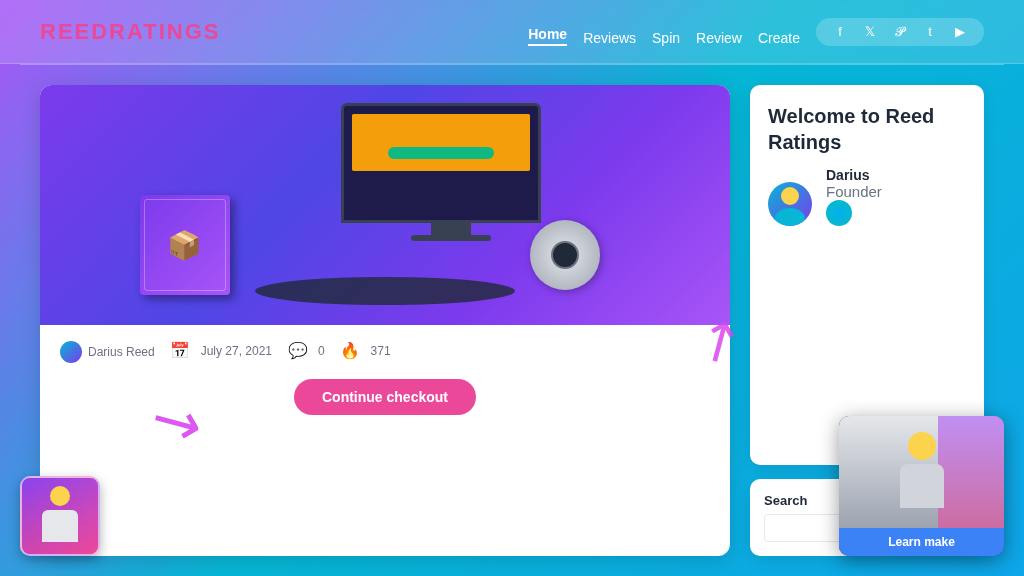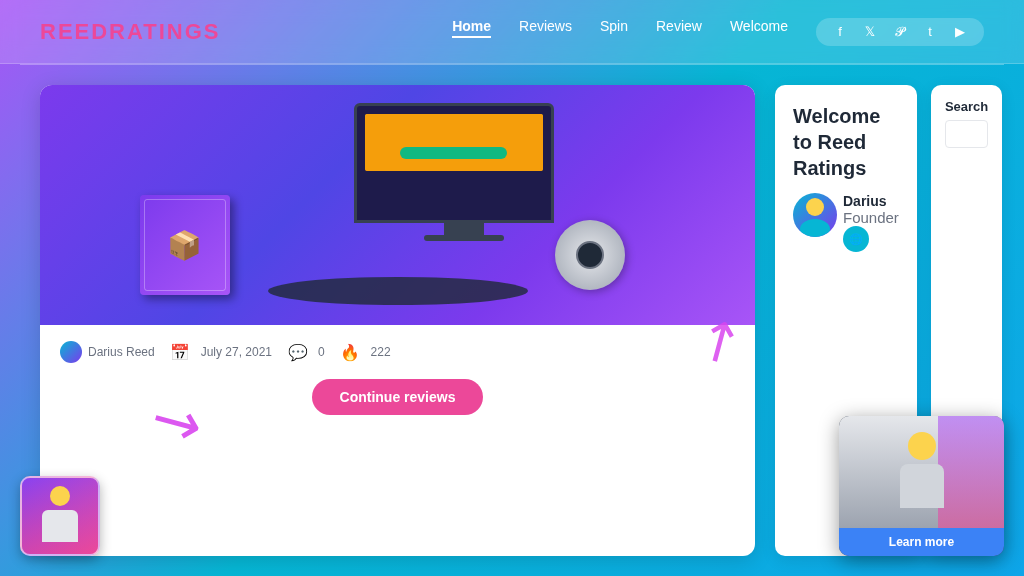--- a/index.html
+++ b/index.html
@@ -28,22 +28,22 @@
       font-size: 22px;
       font-weight: 800;
       letter-spacing: 2px;
       text-transform: uppercase;
     }
     .logo span {
       color: #ec4899;
     }
     .nav {
       display: flex;
-      align-items: flex-start;
-      gap: 28px;
+      align-items: flex-end;
+      gap: 16px;
     }
     .nav a {
       color: white;
       text-decoration: none;
       font-size: 14px;
       font-weight: 400;
     }
     .nav a.active {
       font-weight: 700;
       border-bottom: 2px solid white;
@@ -242,21 +242,21 @@
     }
     .article-title {
       font-size: 22px;
       font-weight: 800;
       color: #1f2937;
       line-height: 1.3;
       margin-bottom: 12px;
     }
     .article-meta {
       display: flex;
-      align-items: center;
+      align-items: flex-start;
       gap: 16px;
       margin-bottom: 16px;
     }
     .meta-author {
       display: flex;
       align-items: center;
       gap: 6px;
     }
     .author-avatar {
       width: 22px;
@@ -280,45 +280,45 @@
       border-radius: 24px;
       font-size: 14px;
       font-weight: 600;
       cursor: pointer;
       display: block;
       margin: 0 auto;
     }
 
     
     .sidebar {
-      width: 209px;
-      display: flex;
-      flex-direction: row;
+      width: 234px;
+      display: flex;
+      flex-direction: column;
       gap: 14px;
     }
 
     .welcome-card {
       background: white;
       border-radius: 10px;
       padding: 18px;
       box-shadow: 0 4px 15px rgba(0,0,0,0.1);
       flex: 1;
     }
     .welcome-title {
       font-size: 20px;
       font-weight: 800;
       color: #1f2937;
       margin-bottom: 12px;
       line-height: 1.3;
     }
 
     .author-row {
       display: flex;
-      align-items: flex-start;
-      gap: 6px;
+      align-items: flex-end;
+      gap: 14px;
       margin-bottom: 10px;
     }
     .author-avatar-lg {
       width: 44px;
       height: 44px;
       border-radius: 50%;
       background: linear-gradient(135deg, #06b6d4 0%, #7c3aed 100%);
       overflow: hidden;
       display: flex;
       align-items: center;
@@ -511,21 +511,21 @@
 
 <div class="header">
   <div class="logo">
     <span>ReedRatings</span>
   </div>
   <nav class="nav">
     <a class="active">Home</a>
     <a>Reviews</a>
     <a>Spin</a>
     <a>Review</a>
-    <a>Welcome</a>
+    <a>Create</a>
     <div class="social-icons">
       <span class="social-icon">f</span>
       <span class="social-icon">𝕏</span>
       <span class="social-icon">𝓟</span>
       <span class="social-icon">t</span>
       <span class="social-icon">▶</span>
     </div>
   </nav>
 </div>
 
@@ -576,24 +576,24 @@
         <div class="meta-author">
           <span class="meta-icon">📅</span>
           <span class="meta-text">July 27, 2021</span>
         </div>
         <div class="meta-author">
           <span class="meta-icon">💬</span>
           <span class="meta-text">0</span>
         </div>
         <div class="meta-author">
           <span class="meta-icon">🔥</span>
-          <span class="meta-text">222</span>
+          <span class="meta-text">371</span>
         </div>
       </div>
-      <button class="continue-btn">Continue reviews</button>
+      <button class="continue-btn">Continue checkout</button>
     </div>
   </div>
 
   <div class="sidebar">
 
     <div class="welcome-card">
       <h3 class="welcome-title">Welcome to Reed Ratings</h3>
       <div class="author-row">
         <div class="author-avatar-lg">
           <svg width="44" height="44" viewBox="0 0 44 44">
@@ -626,18 +626,18 @@
 </div>
 
 <div class="video-overlay-right">
   <div class="video-right-content">
     <div class="video-right-bg"></div>
     <div class="video-person">
       <div class="video-person-head"></div>
       <div class="video-person-body"></div>
     </div>
   </div>
-  <button class="learn-more-btn">Learn more</button>
+  <button class="learn-more-btn">Learn make</button>
   
 </div>
 
 <div class="big-arrow">↙</div>
 <div class="big-arrow2">↙</div>
 
 </body></html>

